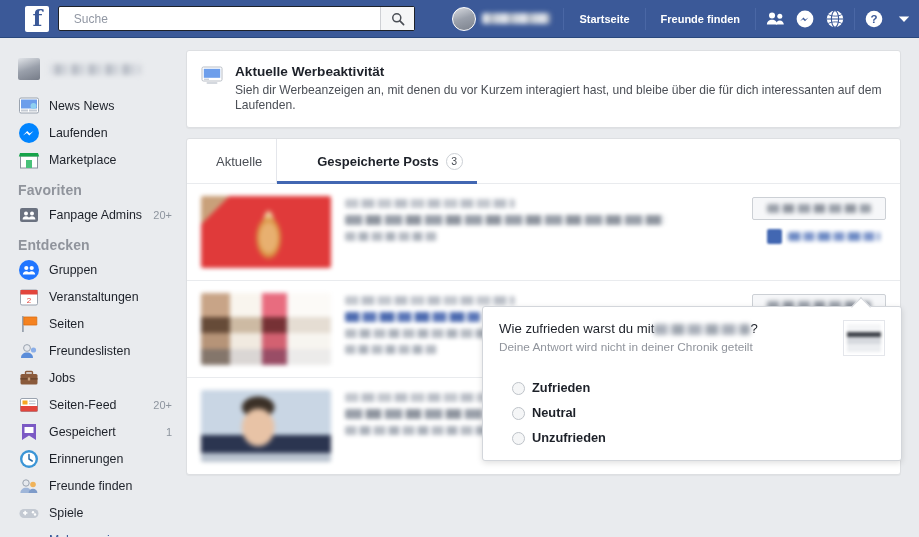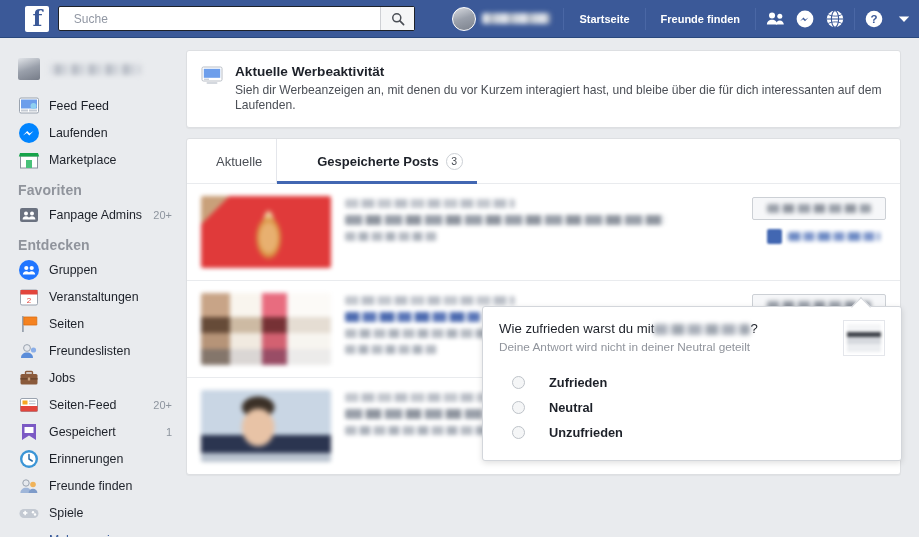--- a/index.html
+++ b/index.html
@@ -182,21 +182,21 @@
   .bl-brand { width: 96px; height: 11px; border-radius: 2px; filter: blur(2.4px);
     background: repeating-linear-gradient(90deg,#aab0ba 0 13px,#e6e8ec 13px 18px,#9ea5af 18px 30px,#eceef1 30px 34px); }
   .popup-sub { font-size: 11.8px; color: #90949c; margin-top: 3px; }
   .popup-thumb {
     width: 42px; height: 36px; flex: none; border: 1px solid #e4e6eb; background: #fff;
     padding: 3px;
   }
   .popup-thumb-inner { width: 100%; height: 100%; filter: blur(1.8px);
     background: linear-gradient(180deg,#f4f5f7 0 28%,#3f434a 28% 46%,#d6d9de 46% 70%,#eceef1 70% 100%); }
   .opt-list { margin-top: 14px; }
-  .opt { display: flex; align-items: center; gap: 24px; height: 25px; cursor: pointer; padding-left: 13px; }
+  .opt { display: flex; align-items: flex-end; gap: 7px; height: 25px; cursor: pointer; padding-left: 13px; }
   .radio {
     width: 13px; height: 13px; border-radius: 50%;
     border: 1px solid #bec3c9; background: #f5f6f7; flex: none;
   }
   .opt-label { font-size: 12.8px; font-weight: bold; color: #1d2129; }
 </style>
 </head>
 <body>
 
 <div class="topbar">
@@ -270,21 +270,21 @@
   <div class="side-row">
     <span class="side-ico">
       <svg width="22" height="22" viewBox="0 0 22 22">
           <rect x="1.5" y="3" width="19" height="15" rx="1.5" fill="#fff" stroke="#9aa3af" stroke-width="1"></rect>
           <rect x="3" y="4.5" width="16" height="9" fill="#6d9eeb"></rect>
           <rect x="3" y="14.5" width="7" height="2" fill="#c5cbd4"></rect>
           <rect x="11" y="14.5" width="8" height="2" fill="#c5cbd4"></rect>
           <circle cx="15.5" cy="11" r="3" fill="#8fd0f0"></circle>
         </svg>
     </span>
-    <span class="side-label">Feed Feed</span>
+    <span class="side-label">News News</span>
   </div>
 
   <div class="side-row">
     <span class="side-ico">
       <svg width="22" height="22" viewBox="0 0 22 22">
           <circle cx="11" cy="11" r="10" fill="#0084ff"></circle>
           <path d="M5 13.4l4.2-4.5 2.5 2.5 3.8-2.5-4.2 4.5-2.5-2.5z" fill="#fff"></path>
         </svg>
     </span>
     <span class="side-label">Laufenden</span>
@@ -518,21 +518,21 @@
       <div class="post-right"></div>
     </div>
   </div>
 
   <div class="popup">
     <div class="popup-top">
       <div>
         <div class="popup-q">
           <span>Wie zufrieden warst du mit</span><span class="blur bl-brand"></span><span>?</span>
         </div>
-        <div class="popup-sub">Deine Antwort wird nicht in deiner Neutral geteilt</div>
+        <div class="popup-sub">Deine Antwort wird nicht in deiner Chronik geteilt</div>
       </div>
       <div class="popup-thumb">
         <div class="popup-thumb-inner"></div>
       </div>
     </div>
 
     <div class="opt-list">
       <div class="opt">
         <span class="radio"></span>
         <span class="opt-label">Zufrieden</span>

